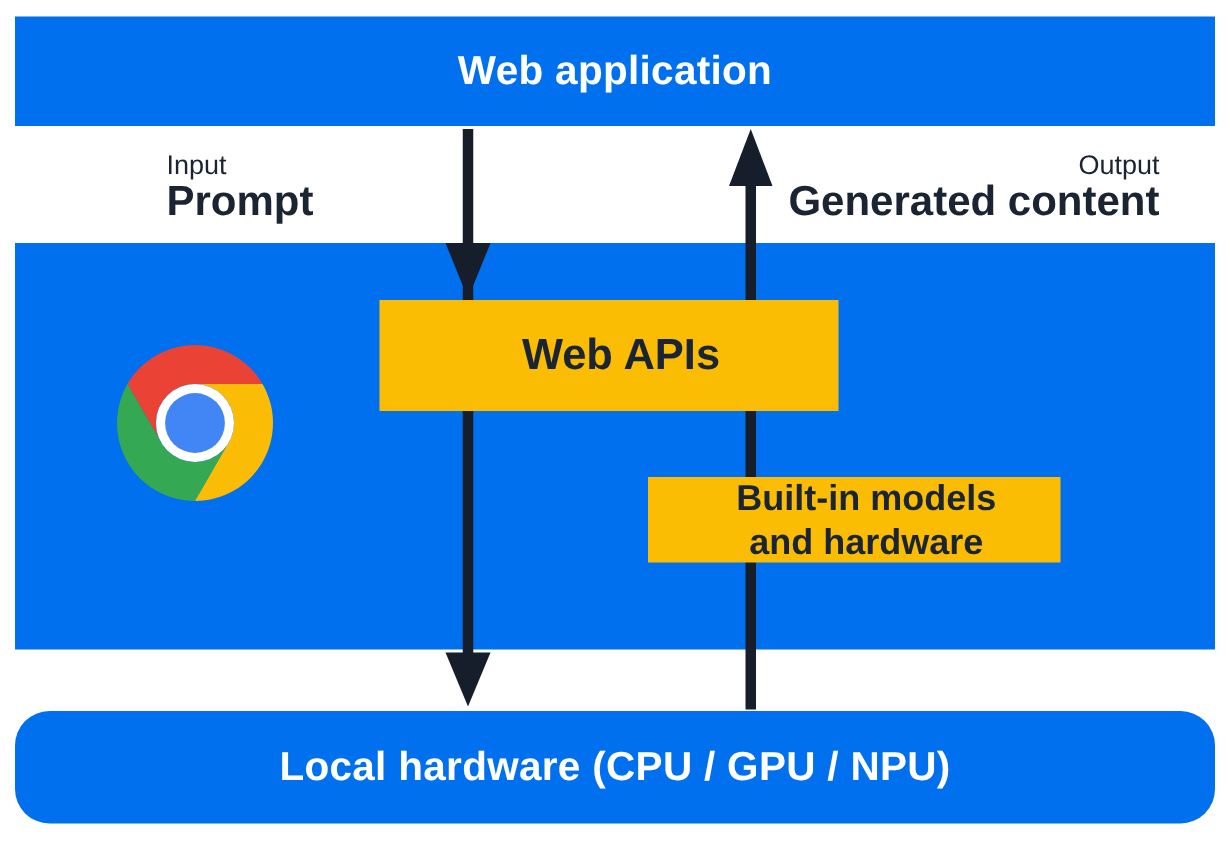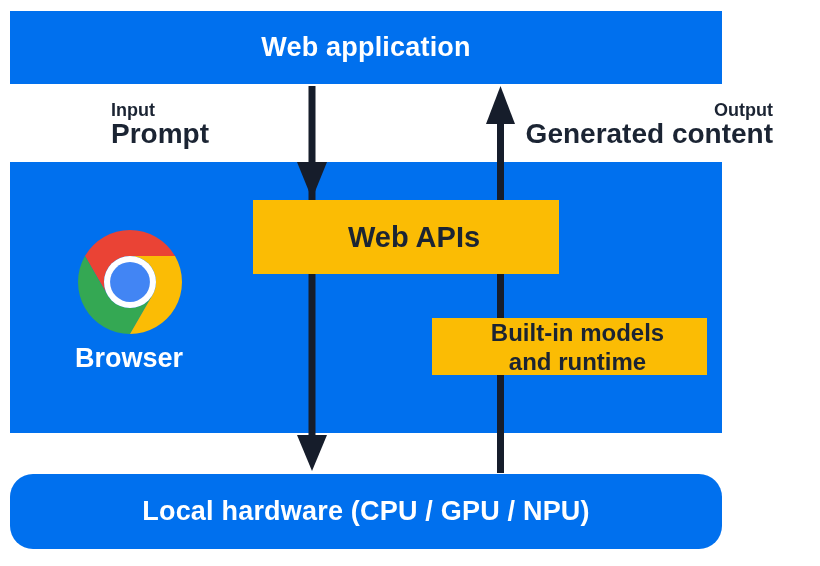--- a/index.html
+++ b/index.html
@@ -13,33 +13,33 @@
     --chrome_green:#34A853;
     --chrome_blue:#4285F4;
   }
   *{margin:0;padding:0;box-sizing:border-box;}
   html,body{background:#fff;}
   body{font-family:"Liberation Sans",sans-serif;}
   .stage{
     position:relative;width:820px;height:566px;background:#fff;overflow:hidden;
   }
   .blue-band{
-    position:absolute;left:10px;width:712px;background:var(--panel_blue);
+    position:absolute;left:10px;width:800px;background:var(--panel_blue);
     display:flex;align-items:center;justify-content:center;z-index:1;
   }
   .bar-top{top:11px;height:73px;}
   .panel-mid{top:162px;height:271px;justify-content:flex-start;align-items:flex-start;}
   .bar-bottom{top:474px;height:75px;border-radius:23px;}
   .band-title{
     color:var(--text_white);font-weight:700;font-size:27px;letter-spacing:.2px;
   }
   .gap-label{position:absolute;z-index:1;color:var(--text_navy);}
   .gap-left{left:111px;top:99px;text-align:left;}
   .gap-right{right:47px;top:99px;text-align:right;}
-  .gap-caption{font-size:18px;font-weight:700;line-height:23px;}
+  .gap-caption{font-size:18px;font-weight:400;line-height:23px;}
   .gap-strong{font-size:28px;font-weight:700;line-height:24px;}
   .arrows{position:absolute;left:0;top:0;width:820px;height:566px;z-index:2;pointer-events:none;}
   .arrow-shape{fill:var(--arrow_navy);}
   .yellow-box{
     position:absolute;background:var(--box_yellow);z-index:3;
     display:flex;flex-direction:column;align-items:center;justify-content:center;
     color:var(--text_navy);text-align:left;padding-left:16px;
   }
   .box-webapis{left:253px;top:200px;width:306px;height:74px;font-size:29px;font-weight:700;}
   .box-builtin{left:432px;top:318px;width:275px;height:57px;font-size:24px;font-weight:700;line-height:29px;}
@@ -87,23 +87,22 @@
     </g>
   </svg>
 
   <svg class="chrome-logo" viewBox="0 0 48 48">
     <path fill="var(--chrome_red)" d="M3.22 12 A24 24 0 0 1 44.78 12 L24 12 A12 12 0 0 0 13.61 30 Z"></path>
     <path fill="var(--chrome_green)" d="M3.22 12 L13.61 30 A12 12 0 0 0 34.39 30 L24 48 A24 24 0 0 1 3.22 12 Z"></path>
     <path fill="var(--chrome_yellow)" d="M44.78 12 A24 24 0 0 1 24 48 L34.39 30 A12 12 0 0 0 24 12 Z"></path>
     <circle cx="24" cy="24" r="12" fill="#FFFFFF"></circle>
     <circle cx="24" cy="24" r="9.2" fill="var(--chrome_blue)"></circle>
   </svg>
-  <div class="browser-label">Browser</div>
 
   <div class="yellow-box box-webapis">
     <span>Web APIs</span>
   </div>
   <div class="yellow-box box-builtin">
     <span>Built-in models</span>
-    <span>and runtime</span>
+    <span>and hardware</span>
   </div>
 
 </div>
 
 </body></html>

